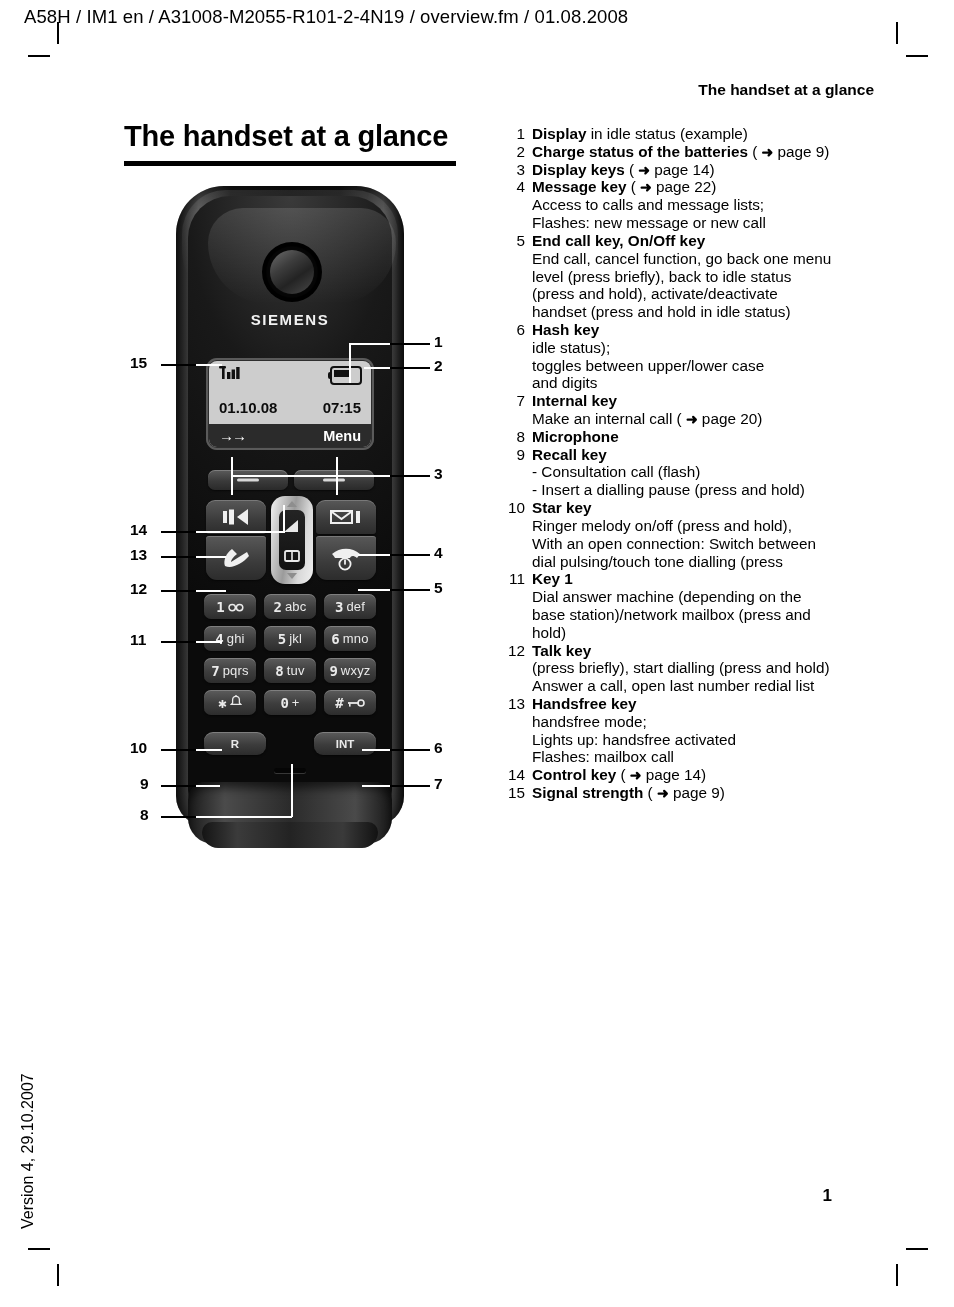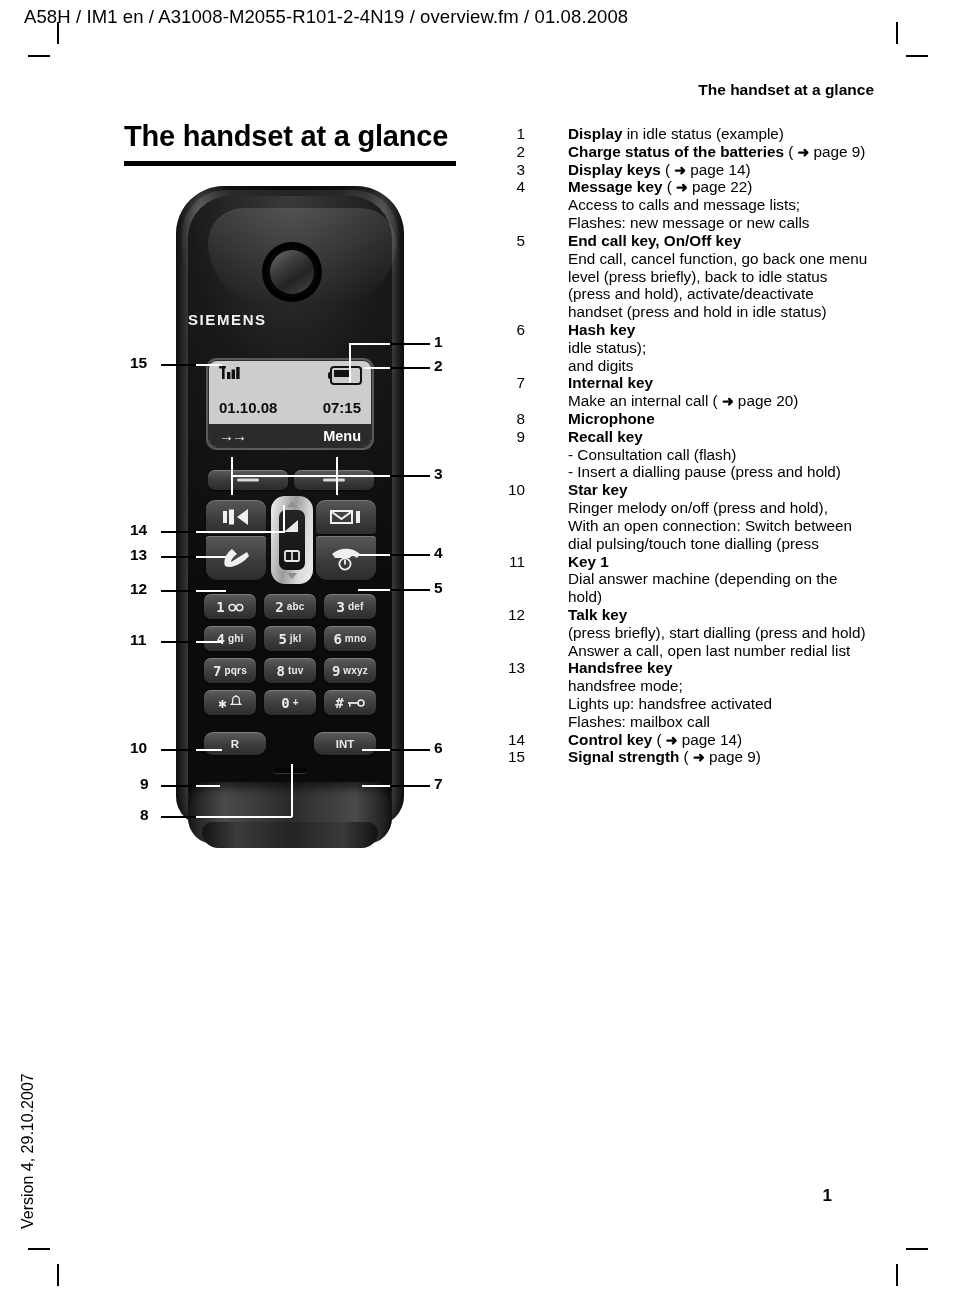--- a/index.html
+++ b/index.html
@@ -37,21 +37,21 @@
 
   
   .legend{
     position:absolute;left:503px;top:125px;width:430px;
     font-size:15.3px;line-height:1.165;
   }
   .li{display:flex;margin:0;}
   .li .num{
     width:22px;text-align:right;flex:0 0 22px;margin-right:7px;
   }
-  .li .body{flex:1 1 auto;margin-left:36px;}
+  .li .body{flex:1 1 auto;}
   .li b{font-weight:bold;}
   .arr{font-weight:bold;font-size:14px;}
 
   
   .phone{position:absolute;left:176px;top:186px;width:228px;height:668px;}
 
   
   .body-shell{
     position:absolute;left:0;top:0;width:228px;height:640px;
     border-radius:48px 48px 30px 30px;
@@ -98,21 +98,21 @@
     position:absolute;left:78px;top:50px;width:52px;height:52px;border-radius:50%;
     background:#060606;
     box-shadow:0 0 0 4px #000, inset 0 0 2px #000;
   }
   .earpiece i{
     position:absolute;left:4px;top:4px;width:44px;height:44px;border-radius:50%;
     background:linear-gradient(145deg,#6e6e6e 0%,#3d3d3d 35%,#232323 62%,#4a4a4a 100%);
     display:block;
   }
   .brand{
-    position:absolute;left:0;top:115px;width:204px;text-align:left;
+    position:absolute;left:0;top:115px;width:204px;text-align:center;
     color:#f2f2f2;font-size:15px;font-weight:bold;letter-spacing:1.6px;
   }
 
   
   .lcd-frame{
     position:absolute;left:18px;top:162px;width:168px;height:92px;
     border-radius:11px;background:#2e2e2e;
     box-shadow:inset 0 0 0 2px #5a5a5a;
     padding:3px;box-sizing:border-box;
   }
@@ -184,21 +184,21 @@
   .pad{position:absolute;left:16px;top:398px;width:172px;}
   .prow{display:flex;justify-content:space-between;margin-bottom:7px;}
   .nkey{
     width:52px;height:25px;border-radius:7px;
     background:linear-gradient(180deg,#5c5c5c,#3d3d3d 55%,#2d2d2d);
     box-shadow:inset 0 1px 0 rgba(255,255,255,.22), 0 1px 2px rgba(0,0,0,.55);
     display:flex;align-items:center;justify-content:center;gap:3px;
     color:#eaeaea;
   }
   .nkey .dg{font-size:14px;font-weight:bold;font-family:"DejaVu Sans Mono",monospace;}
-  .nkey .lt{font-size:10px;letter-spacing:.2px;font-weight:bold;}
+  .nkey .lt{font-size:13px;letter-spacing:.2px;}
   .bkey{
     width:62px;height:23px;border-radius:9px;
     background:linear-gradient(180deg,#5c5c5c,#3c3c3c 55%,#2c2c2c);
     box-shadow:inset 0 1px 0 rgba(255,255,255,.22), 0 1px 2px rgba(0,0,0,.55);
     display:flex;align-items:center;justify-content:center;
     color:#eaeaea;font-size:11.5px;font-weight:bold;
   }
   .brow{display:flex;justify-content:space-between;margin-top:2px;}
   .mic-slot{
     position:absolute;left:50%;transform:translateX(-50%);top:572px;
@@ -252,21 +252,21 @@
     <div class="li">
       <span class="num">4</span>
       <span class="body"><b>Message key</b><span> ( </span><span class="arr">➜</span><span>  page 22)</span></span>
     </div>
     <div class="li">
       <span class="num"></span>
       <span class="body"><span>Access to calls and message lists;</span></span>
     </div>
     <div class="li">
       <span class="num"></span>
-      <span class="body"><span>Flashes: new message or new calls</span></span>
+      <span class="body"><span>Flashes: new message or new call</span></span>
     </div>
     <div class="li">
       <span class="num">5</span>
       <span class="body"><b>End call key, On/Off key</b></span>
     </div>
     <div class="li">
       <span class="num"></span>
       <span class="body"><span>End call, cancel function, go back one menu</span></span>
     </div>
     <div class="li">
@@ -284,20 +284,24 @@
     <div class="li">
       <span class="num">6</span>
       <span class="body"><b>Hash key</b></span>
     </div>
     <div class="li">
       <span class="num"></span>
       <span class="body"><span>idle status);</span></span>
     </div>
     <div class="li">
       <span class="num"></span>
+      <span class="body"><span>toggles between upper/lower case</span></span>
+    </div>
+    <div class="li">
+      <span class="num"></span>
       <span class="body"><span>and digits</span></span>
     </div>
     <div class="li">
       <span class="num">7</span>
       <span class="body"><b>Internal key</b></span>
     </div>
     <div class="li">
       <span class="num"></span>
       <span class="body"><span>Make an internal call ( </span><span class="arr">➜</span><span>  page 20)</span></span>
     </div>
@@ -333,20 +337,24 @@
       <span class="num"></span>
       <span class="body"><span>dial pulsing/touch tone dialling (press</span></span>
     </div>
     <div class="li">
       <span class="num">11</span>
       <span class="body"><b>Key 1</b></span>
     </div>
     <div class="li">
       <span class="num"></span>
       <span class="body"><span>Dial answer machine (depending on the</span></span>
+    </div>
+    <div class="li">
+      <span class="num"></span>
+      <span class="body"><span>base station)/network mailbox (press and</span></span>
     </div>
     <div class="li">
       <span class="num"></span>
       <span class="body"><span>hold)</span></span>
     </div>
     <div class="li">
       <span class="num">12</span>
       <span class="body"><b>Talk key</b></span>
     </div>
     <div class="li">

